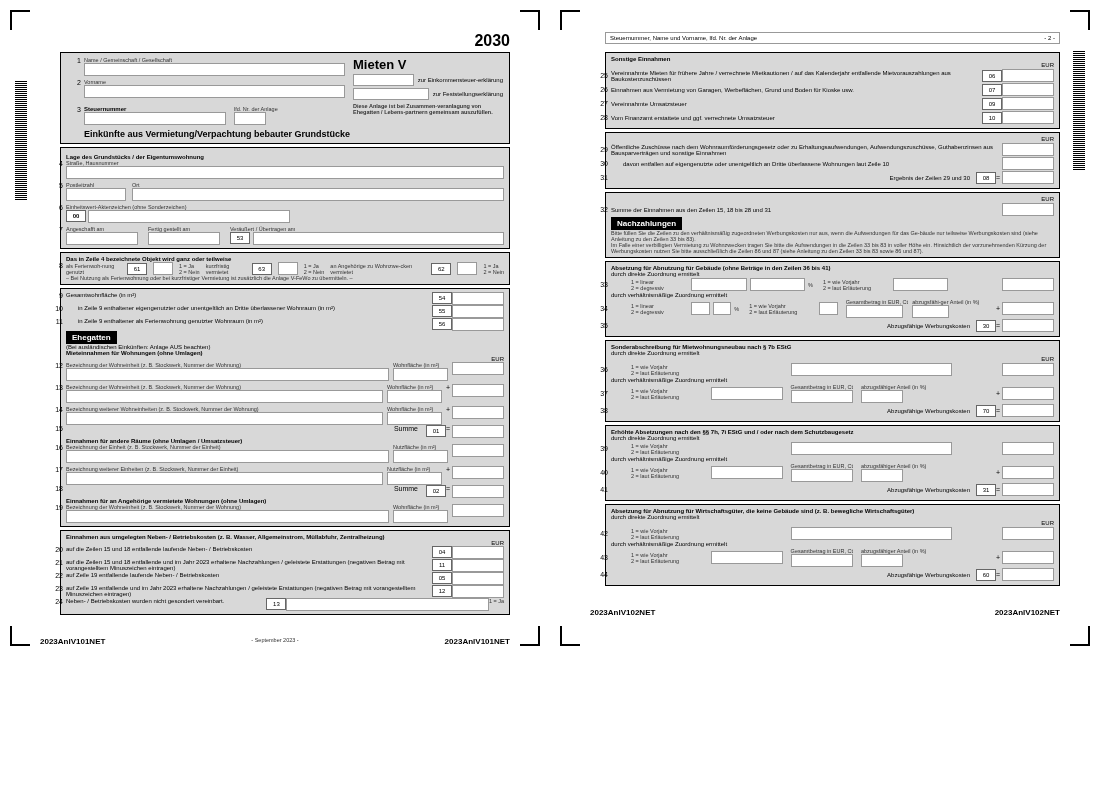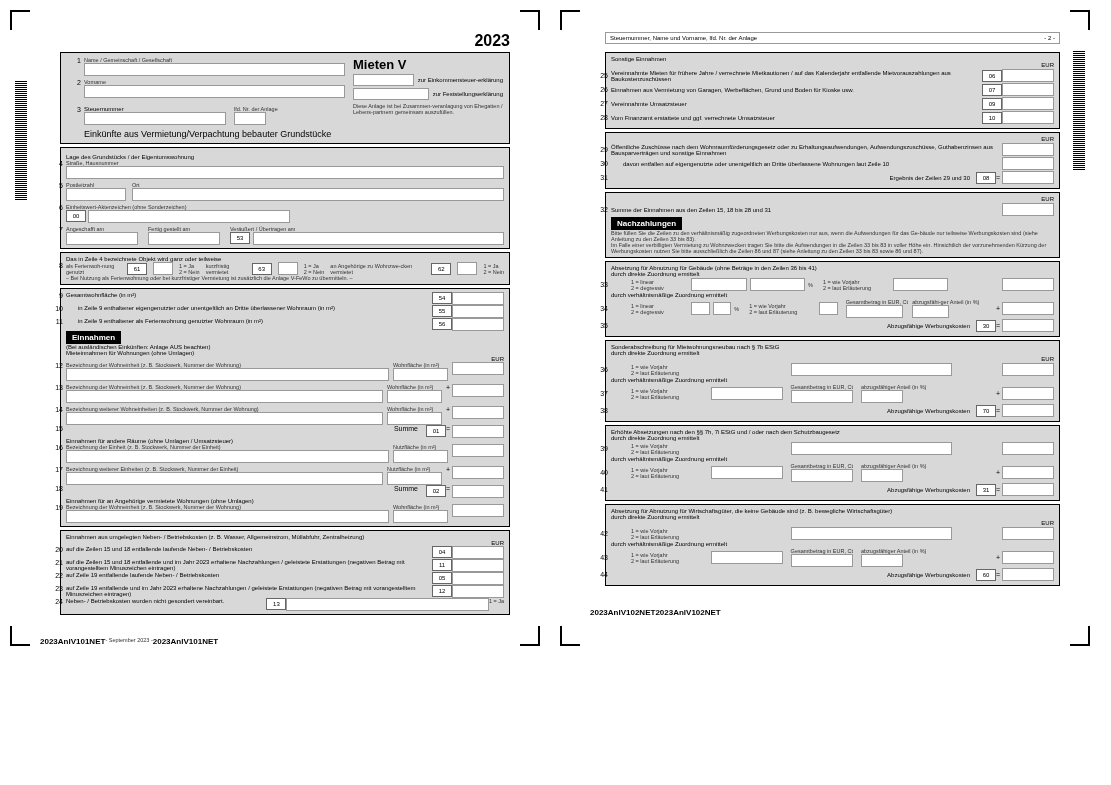--- a/index.html
+++ b/index.html
@@ -15,42 +15,42 @@
 .title{font-size:13px;font-weight:bold}
 .sub{font-size:6px}
 .section-title{background:#000;color:#fff;padding:2px 6px;font-weight:bold;font-size:8px;display:inline-block}
 .box{border:1px solid #000;background:#d8d8d8;padding:3px 5px;margin-top:3px}
 .fld{background:#fff;border:1px solid #999;height:11px;flex:1}
 .fld-sm{background:#fff;border:1px solid #999;height:11px;width:50px}
 .num-box{background:#fff;border:1px solid #666;width:18px;height:10px;display:inline-flex;align-items:center;justify-content:center;font-size:6px}
 .eur{font-size:6px;text-align:center}
 .barcode{position:absolute;left:5px;top:70px;width:12px;height:120px;background:repeating-linear-gradient(0deg,#000 0,#000 1px,#fff 1px,#fff 2px)}
 .barcode-r{position:absolute;right:5px;top:40px;width:12px;height:120px;background:repeating-linear-gradient(0deg,#000 0,#000 1px,#fff 1px,#fff 2px)}
-.footer{display:flex;font-size:8px;font-weight:bold;padding:0 30px}
-.bold{font-weight:normal}
+.footer{display:flex;justify-content:space-between;font-size:8px;font-weight:bold;padding:0 30px}
+.bold{font-weight:bold}
 .small{font-size:6px}
 .tiny{font-size:5.5px;color:#333}
 .line-num{width:14px;text-align:right;font-size:7px;margin-right:3px;flex-shrink:0}
 .flex-row{display:flex;align-items:flex-start}
 .content2{padding:22px 30px 22px 45px}
 .preline{flex:1}
 .page2-hdr{border:1px solid #999;padding:2px 4px;font-size:6px;display:flex;justify-content:space-between;margin-bottom:8px}
 .frow{display:flex;align-items:center;margin:1px 0;min-height:13px}
 </style>
 </head>
 <body>
 
 <div class="page">
 <div class="corner tl"></div>
 <div class="corner tr"></div>
 <div class="corner bl"></div>
 <div class="corner br"></div>
 <div class="barcode"></div>
 <div class="content">
-<div class="year">2023</div>
+<div class="year">2030</div>
 
 <div class="hdr-box">
 <div style="display:flex">
 <div style="flex:1">
 <div class="flex-row">
               <span class="line-num">1</span>
               <div style="flex:1">
                 <div class="tiny">Name / Gemeinschaft / Gesellschaft</div>
                 <div class="fld"></div>
               </div>
@@ -183,21 +183,21 @@
           <span class="small preline" style="padding-left:12px">in Zeile 9 enthaltener eigengenutzter oder unentgeltlich an Dritte überlassener Wohnraum (in m²)</span>
           <span class="num-box">55</span>
           <div class="fld-sm"></div>
         </div>
 <div class="flex-row">
           <span class="line-num" style="margin-left:-17px">11</span>
           <span class="small preline" style="padding-left:12px">in Zeile 9 enthaltener als Ferienwohnung genutzter Wohnraum (in m²)</span>
           <span class="num-box">56</span>
           <div class="fld-sm"></div>
         </div>
-<span class="section-title">Einnahmen</span>
+<span class="section-title">Ehegatten</span>
 <div class="small">(Bei ausländischen Einkünften: Anlage AUS beachten)</div>
 <div class="bold small">Mieteinnahmen für Wohnungen (ohne Umlagen)</div>
 <div style="text-align:right" class="eur">EUR</div>
 <div class="flex-row">
           <span class="line-num" style="margin-left:-17px">12</span>
           <div style="flex:1">
             <div class="tiny">Bezeichnung der Wohneinheit (z. B. Stockwerk, Nummer der Wohnung)</div>
             <div class="fld"></div>
           </div>
           <div style="width:55px;margin:0 4px">

